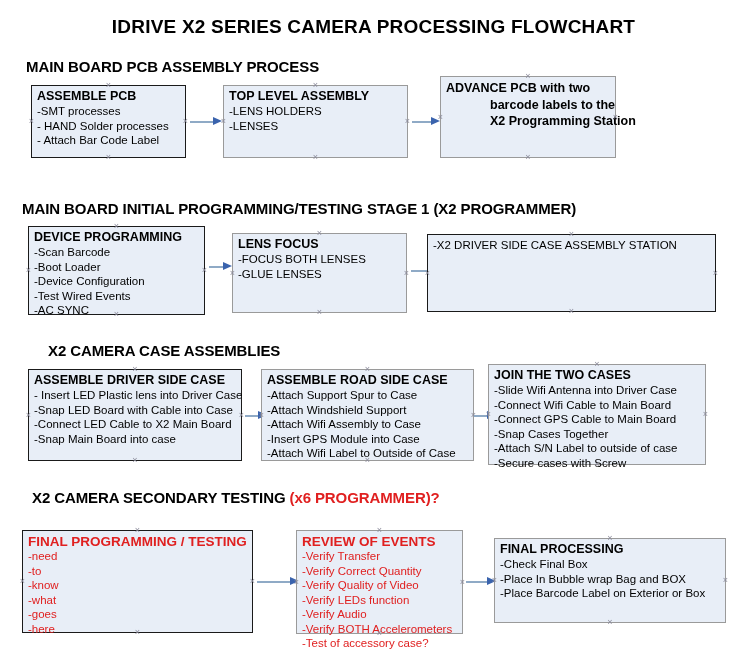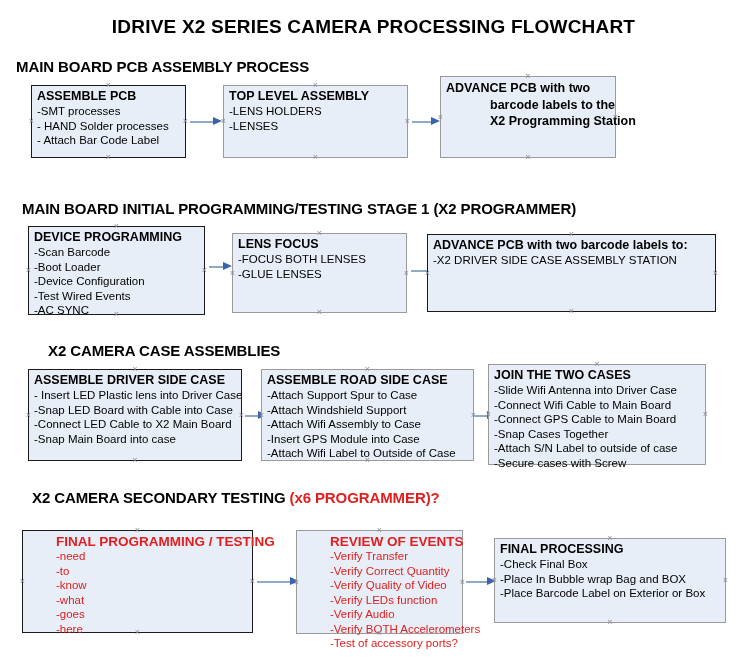--- a/index.html
+++ b/index.html
@@ -75,21 +75,20 @@
   }
   .flow-box.bold-body .bx-line {
     font-weight: bold;
     font-size: 12.5px;
     line-height: 16.5px;
     padding-left: 44px;
   }
   .flow-box.red-text .bx-title,
   .flow-box.red-text .bx-line {
     color: #e02020;
-    margin-left: 28px;
   }
   .flow-box.red-text .bx-title {
     font-size: 13.5px;
   }
 
   
   .handle {
     position: absolute;
     width: 7px;
     height: 7px;
@@ -128,21 +127,21 @@
     border-left: 9px solid #3a63ad;
   }
 </style>
 </head>
 <body>
 
 <div id="canvas">
 
   <div class="abs doc-title">IDRIVE X2  SERIES CAMERA PROCESSING FLOWCHART</div>
 
-  <div class="abs section-header" style="left:16px; top:58px;">
+  <div class="abs section-header" style="left:26px; top:58px;">
     <span>MAIN BOARD PCB ASSEMBLY PROCESS</span>
   </div>
 
   <div class="abs flow-box" style="left:31px; top:85px; width:155px; height:73px;">
     <div class="bx-title">ASSEMBLE PCB</div>
     <div class="bx-line">-SMT processes</div>
     <div class="bx-line">- HAND Solder processes</div>
     <div class="bx-line">- Attach Bar Code Label</div>
     <span class="handle h-top">×</span>
     <span class="handle h-bottom">×</span>
@@ -211,21 +210,20 @@
     <span class="handle h-left">×</span>
     <span class="handle h-right">×</span>
   </div>
 
   <div class="abs arrow" style="left:411px; top:266px; width:26px;">
     <div class="shaft"></div>
     <div class="head"></div>
   </div>
 
   <div class="abs flow-box" style="left:427px; top:234px; width:289px; height:78px;">
-    <div class="bx-title">ADVANCE PCB with two barcode labels to:</div>
     <div class="bx-line">-X2 DRIVER  SIDE  CASE  ASSEMBLY STATION</div>
     <span class="handle h-top">×</span>
     <span class="handle h-bottom">×</span>
     <span class="handle h-left">×</span>
     <span class="handle h-right">×</span>
   </div>
 
   <div class="abs section-header" style="left:48px; top:342px;">
     <span>X2 CAMERA CASE ASSEMBLIES</span>
   </div>
@@ -303,21 +301,21 @@
   </div>
 
   <div class="abs flow-box gray-edge red-text" style="left:296px; top:530px; width:167px; height:104px;">
     <div class="bx-title">REVIEW OF EVENTS</div>
     <div class="bx-line">-Verify Transfer</div>
     <div class="bx-line">-Verify Correct Quantity</div>
     <div class="bx-line">-Verify Quality of Video</div>
     <div class="bx-line">-Verify LEDs function</div>
     <div class="bx-line">-Verify Audio</div>
     <div class="bx-line">-Verify BOTH Accelerometers</div>
-    <div class="bx-line">-Test of accessory ports?</div>
+    <div class="bx-line">-Test of accessory case?</div>
     <span class="handle h-top">×</span>
     <span class="handle h-bottom">×</span>
     <span class="handle h-left">×</span>
     <span class="handle h-right">×</span>
   </div>
 
   <div class="abs arrow" style="left:466px; top:577px; width:30px;">
     <div class="shaft"></div>
     <div class="head"></div>
   </div>

